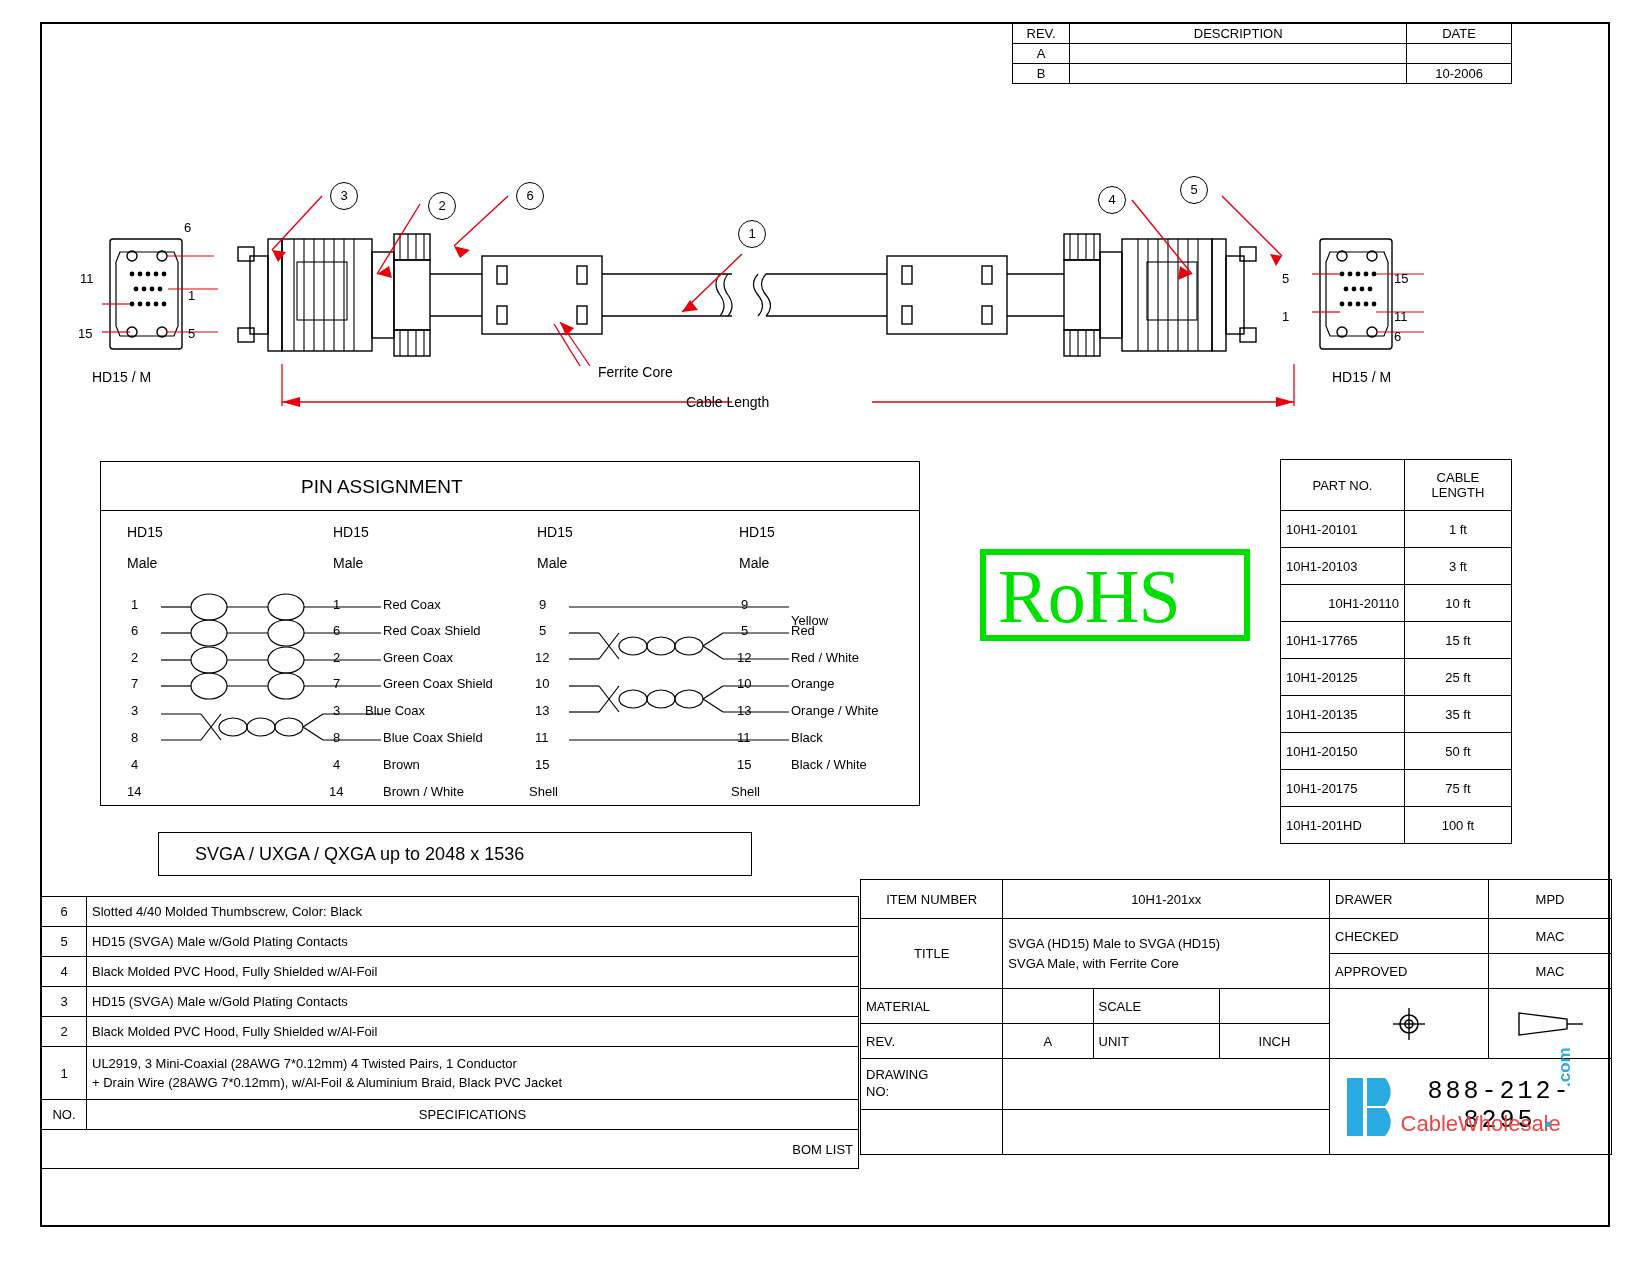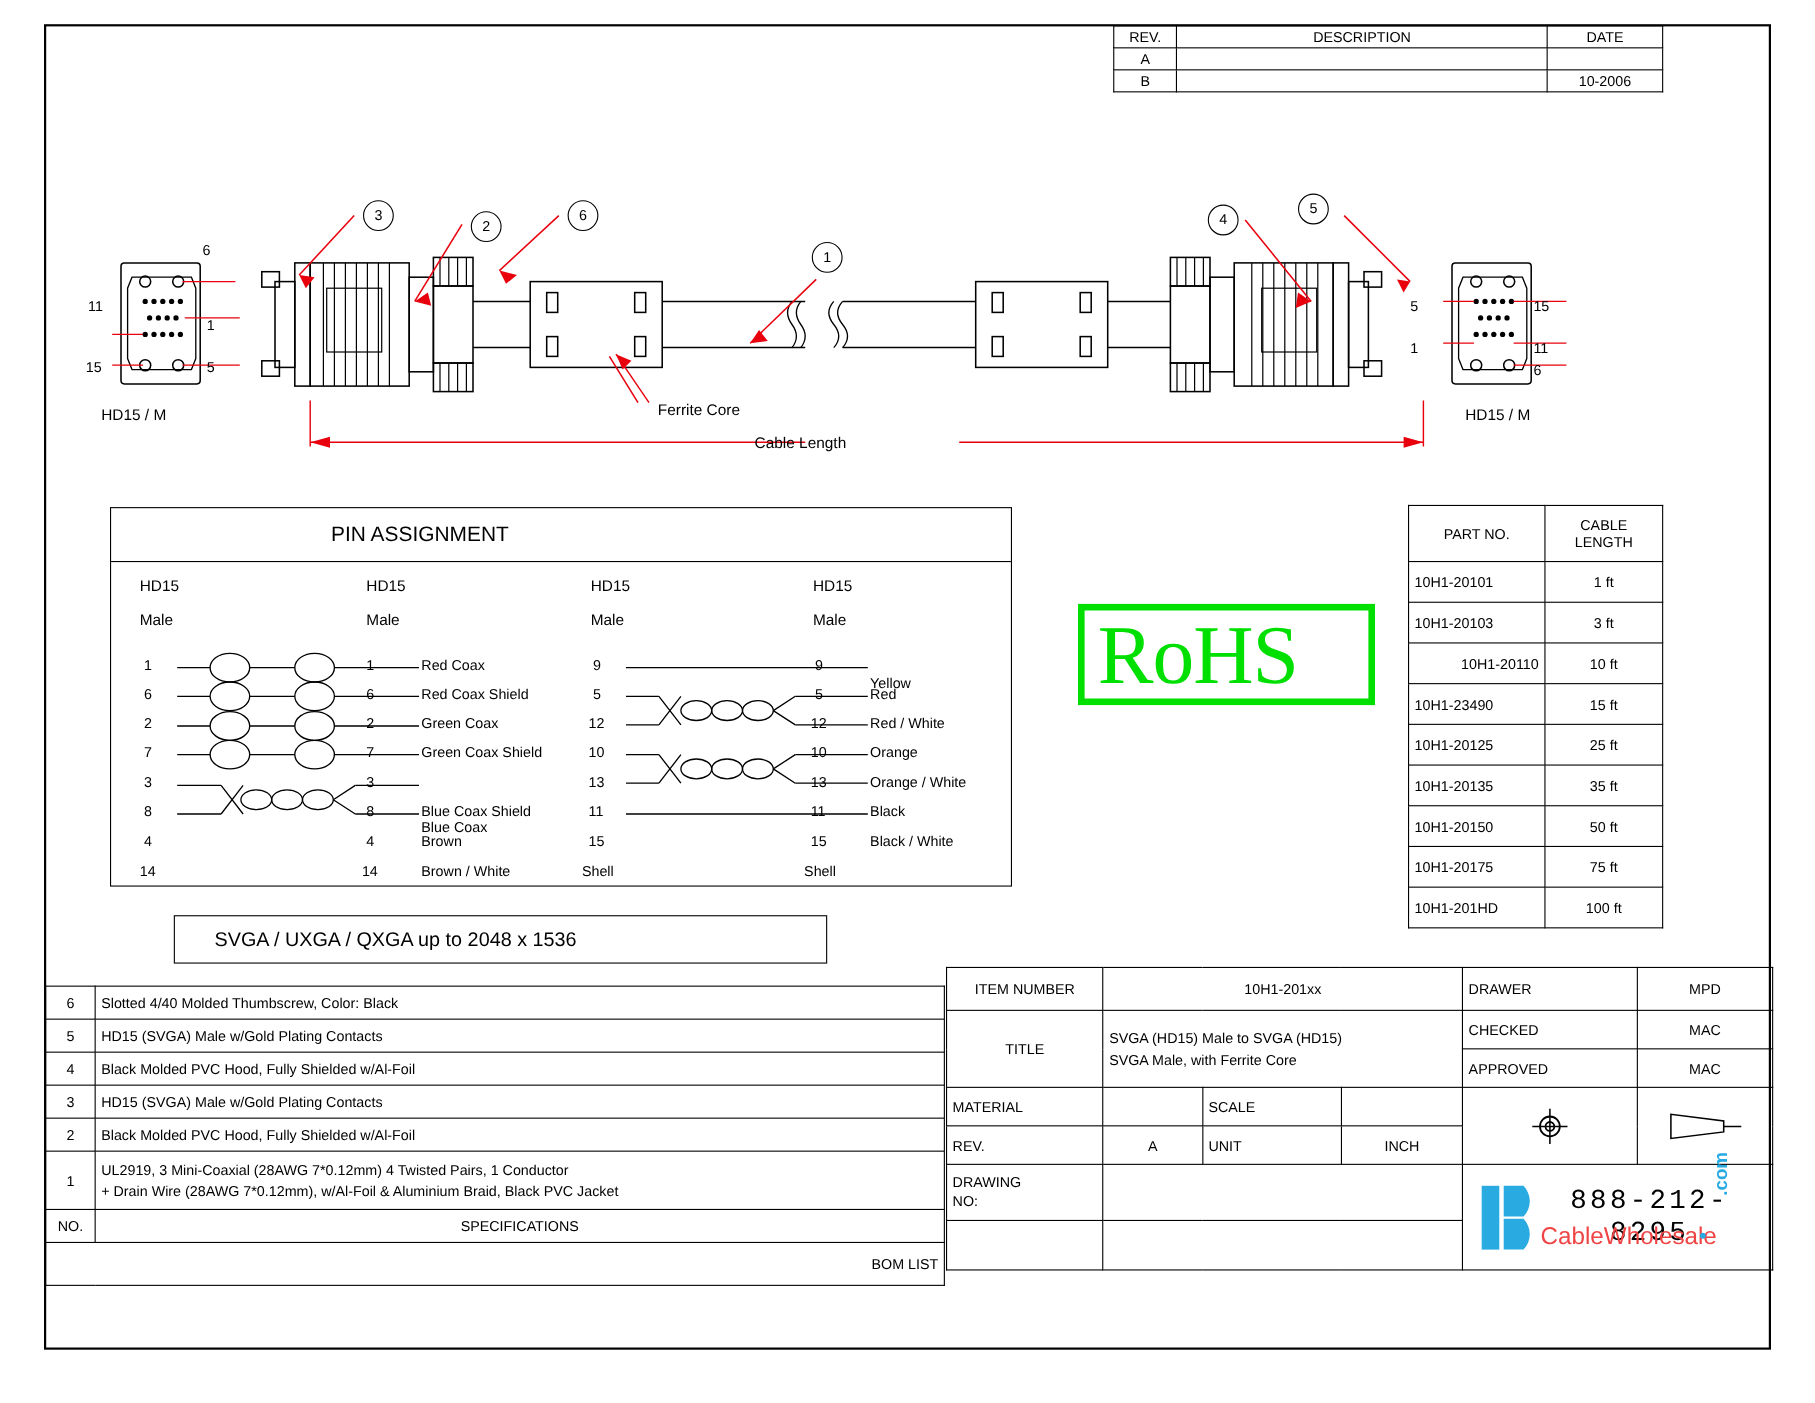--- a/index.html
+++ b/index.html
@@ -342,21 +342,21 @@
       <div class="abs lbl" style="left:30px;top:61px;">2</div>
       <div class="abs lbl" style="left:232px;top:61px;">2</div>
       <div class="abs lbl" style="left:282px;top:61px;">Green Coax</div>
 
       <div class="abs lbl" style="left:30px;top:87px;">7</div>
       <div class="abs lbl" style="left:232px;top:87px;">7</div>
       <div class="abs lbl" style="left:282px;top:87px;">Green Coax Shield</div>
 
       <div class="abs lbl" style="left:30px;top:114px;">3</div>
       <div class="abs lbl" style="left:232px;top:114px;">3</div>
-      <div class="abs lbl" style="left:282px;top:114px;margin-top:41px;">Blue Coax</div>
+      <div class="abs lbl" style="left:264px;top:114px;">Blue Coax</div>
 
       <div class="abs lbl" style="left:30px;top:141px;">8</div>
       <div class="abs lbl" style="left:232px;top:141px;">8</div>
       <div class="abs lbl" style="left:282px;top:141px;">Blue Coax Shield</div>
 
       <div class="abs lbl" style="left:30px;top:168px;">4</div>
       <div class="abs lbl" style="left:232px;top:168px;">4</div>
       <div class="abs lbl" style="left:282px;top:168px;">Brown</div>
 
       <div class="abs lbl" style="left:26px;top:195px;">14</div>
@@ -419,21 +419,21 @@
         </tr>
     <tr>
           <td style="height:32px;">10H1-20103</td>
           <td class="ctr">3 ft</td>
         </tr>
     <tr>
           <td style="height:32px;text-align:right;">10H1-20110</td>
           <td class="ctr">10 ft</td>
         </tr>
     <tr>
-          <td style="height:32px;">10H1-23490</td>
+          <td style="height:32px;">10H1-17765</td>
           <td class="ctr">15 ft</td>
         </tr>
     <tr>
           <td style="height:32px;">10H1-20125</td>
           <td class="ctr">25 ft</td>
         </tr>
     <tr>
           <td style="height:32px;">10H1-20135</td>
           <td class="ctr">35 ft</td>
         </tr>

